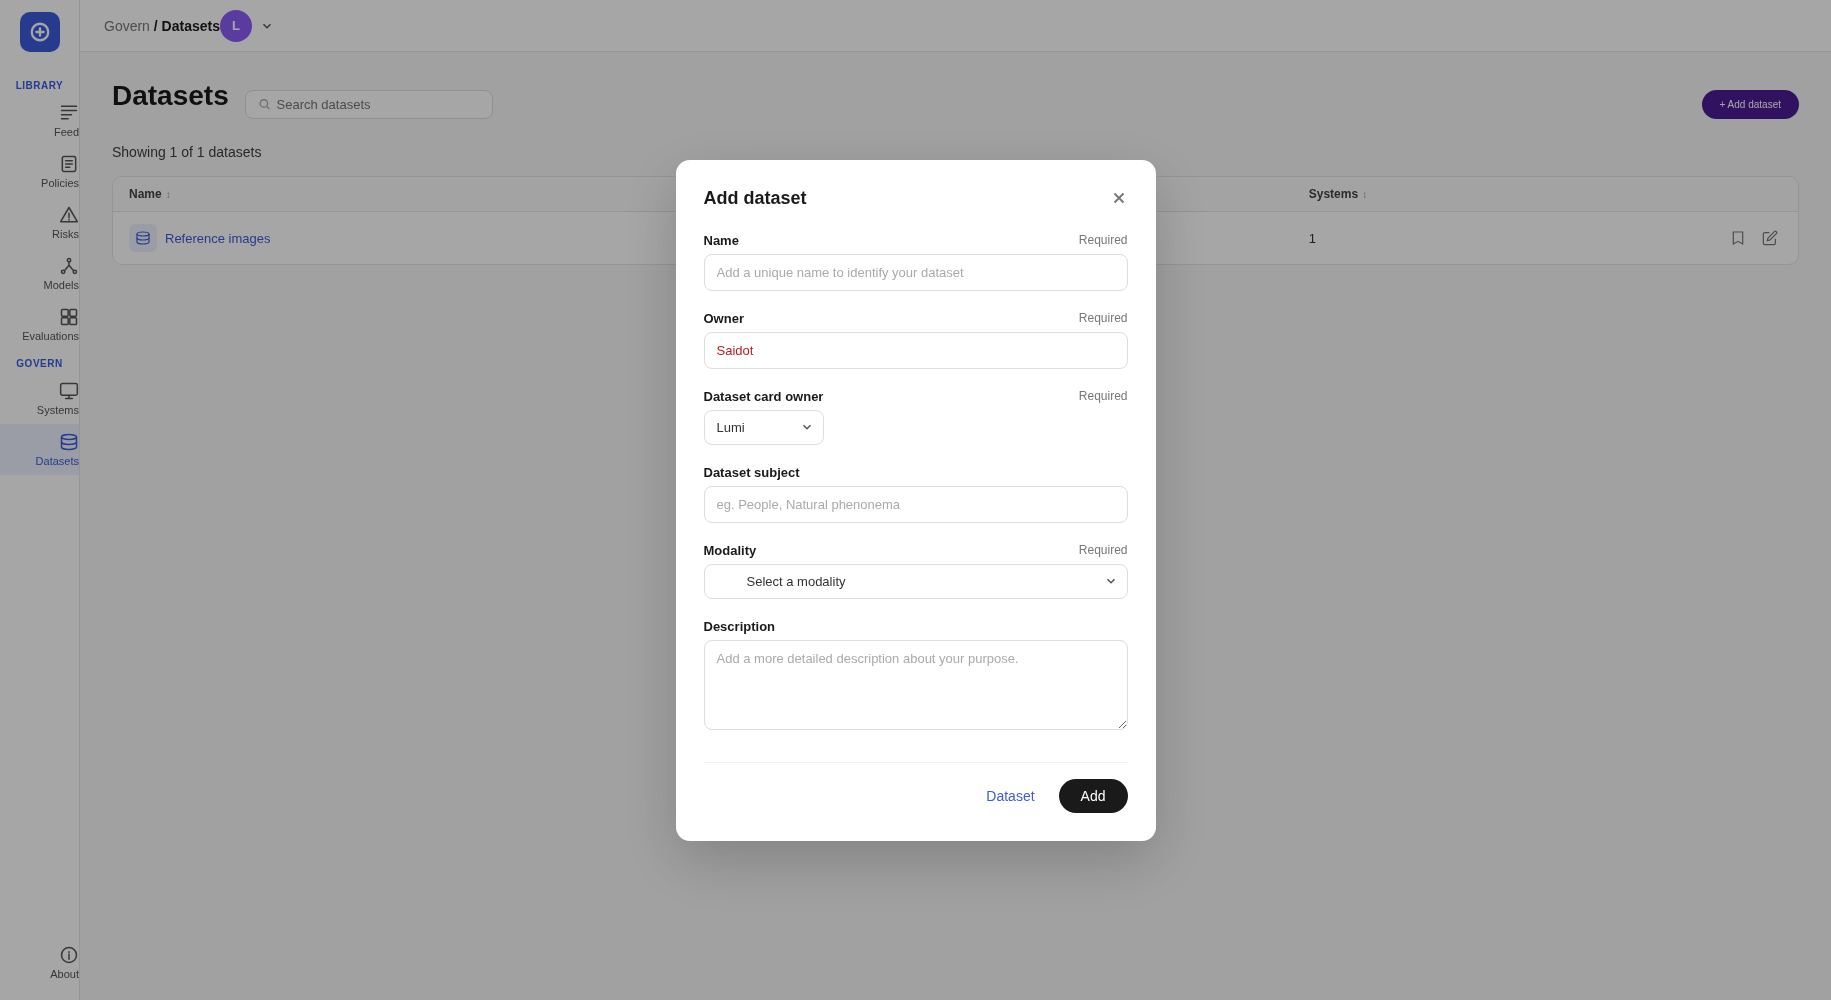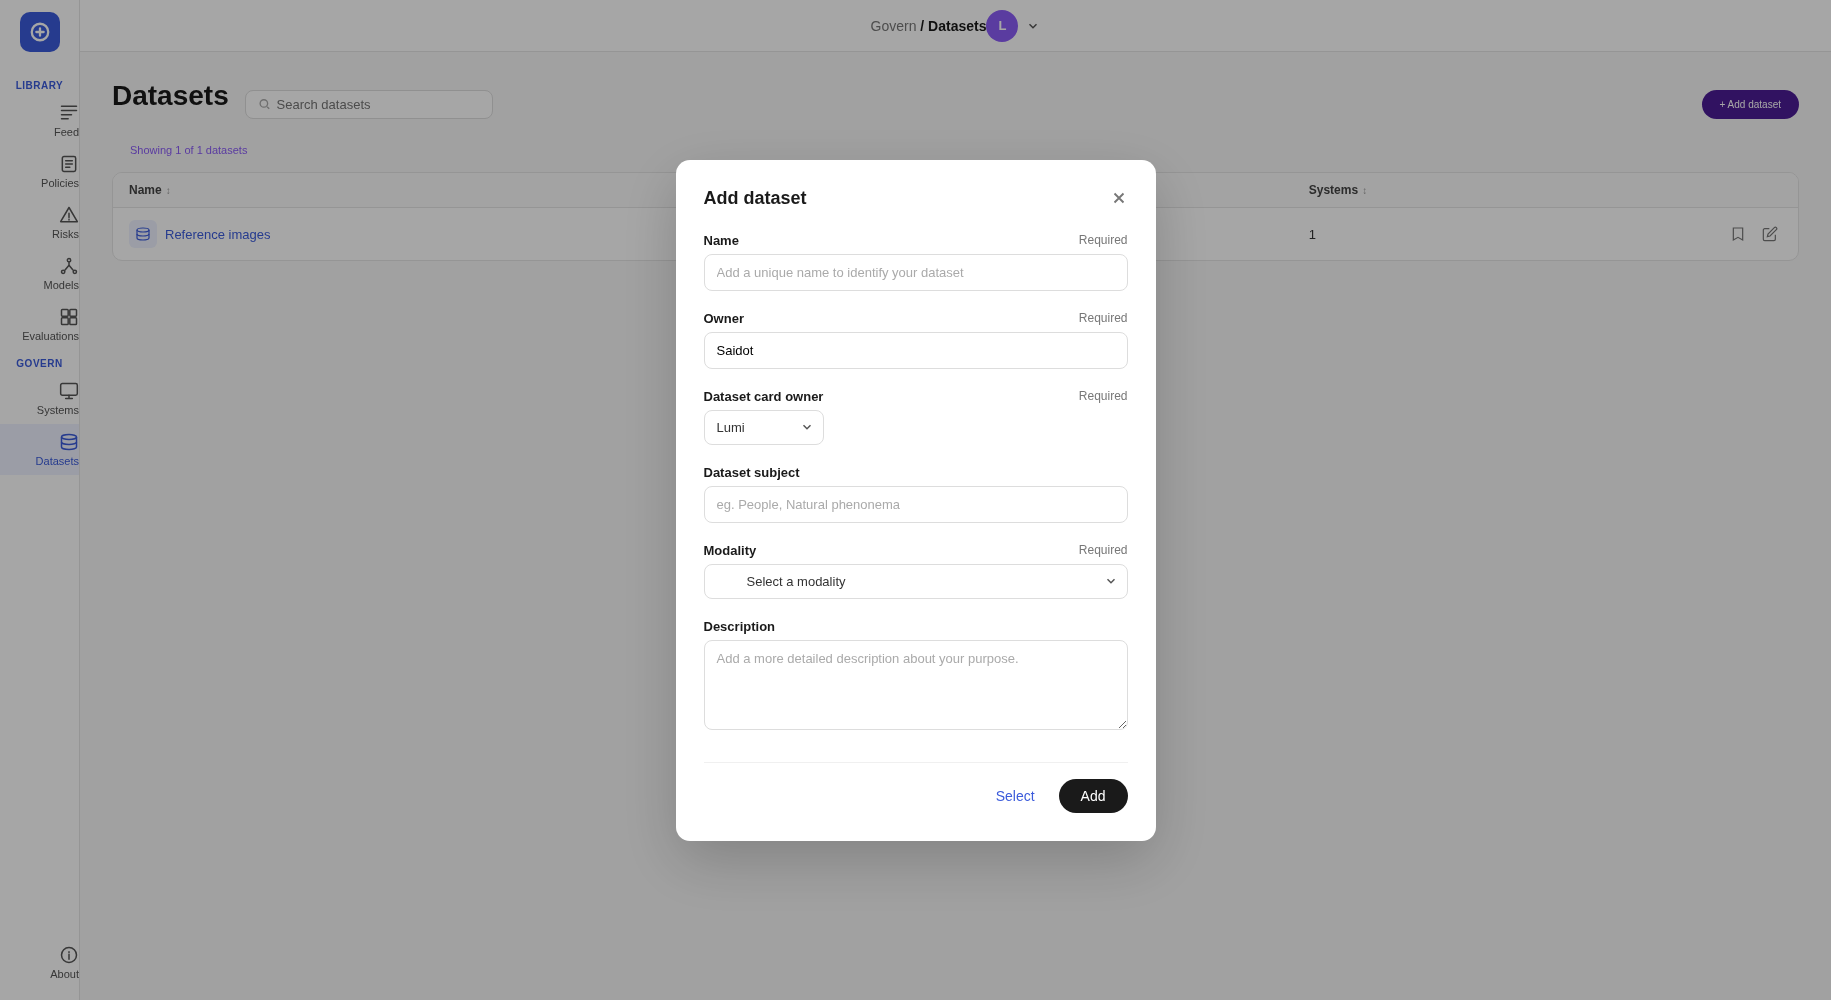--- a/index.html
+++ b/index.html
@@ -56,21 +56,21 @@
     }
 
     
     .topbar {
       background: #fff;
       border-bottom: 1px solid #e5e5e5;
       display: flex;
       align-items: center;
       padding: 0 24px;
       height: 52px;
-      justify-content: center;
+      justify-content: flex-start;
     }
     .breadcrumb {
       font-size: 14px;
       color: #777;
     }
     .breadcrumb span { color: #1a1a1a; font-weight: 600; }
     .topbar-right { display: flex; align-items: center; gap: 8px; }
     .avatar {
       width: 32px; height: 32px;
       background: #8b5cf6;
@@ -111,21 +111,21 @@
       background: #4c1d95;
       color: #fff;
       border: none;
       border-radius: 20px;
       padding: 9px 18px;
       font-size: 10px;
       font-weight: 500;
       cursor: pointer;
       display: flex; align-items: center; gap: 6px;
     }
-    .showing-text { font-size: 11px; color: #8b5cf6; margin-bottom: 16px; margin-left: 18px; }
+    .showing-text { font-size: 14px; color: #404040; margin-bottom: 16px; }
 
     
     .table-container {
       background: #fff;
       border-radius: 10px;
       border: 1px solid #e5e5e5;
       overflow: hidden;
     }
     .table-header {
       display: grid;
@@ -184,21 +184,21 @@
     .form-group { margin-bottom: 20px; }
     .form-label-row { display: flex; justify-content: space-between; align-items: center; margin-bottom: 6px; }
     .form-label { font-size: 13px; font-weight: 600; color: #1a1a1a; }
     .form-required { font-size: 12px; color: #777; }
     .form-input {
       width: 100%;
       border: 1px solid #ddd;
       border-radius: 8px;
       padding: 10px 12px;
       font-size: 13px;
-      color: #000000;
+      color: #b91c1c;
       outline: none;
     }
     .form-input::placeholder { color: #aaa; }
     .form-input.filled { border-color: #ddd; }
     .form-select-wrapper {
       position: relative;
       display: inline-flex;
       align-items: center;
     }
     .form-select {
@@ -496,17 +496,17 @@
     </div>
 
     <div class="form-group">
       <div class="form-label-row">
         <label class="form-label">Description</label>
       </div>
       <textarea class="form-textarea" placeholder="Add a more detailed description about your purpose." style=""></textarea>
     </div>
 
     <div class="modal-footer">
-      <button class="cancel-btn">Select</button>
+      <button class="cancel-btn">Dataset</button>
       <button class="add-btn">Add</button>
     </div>
   </div>
 </div>
 
 </body></html>

